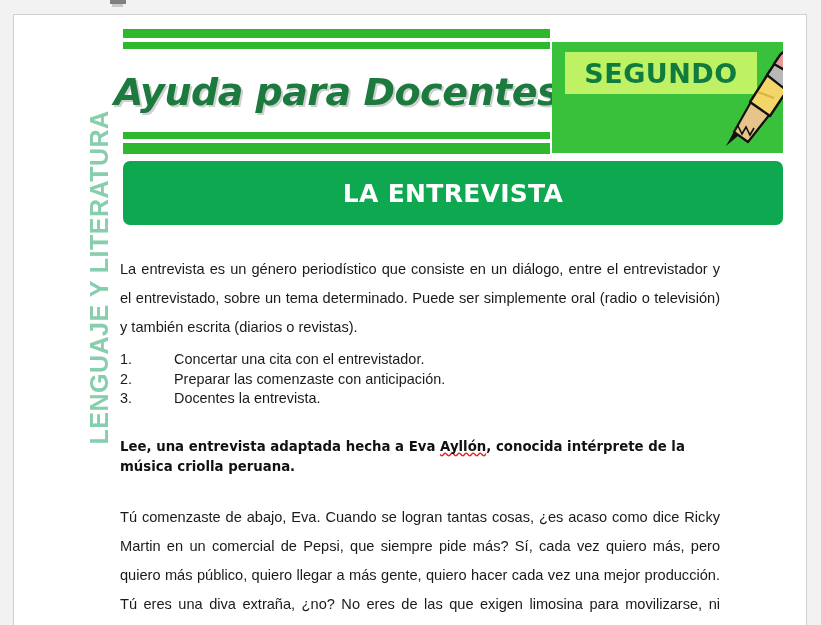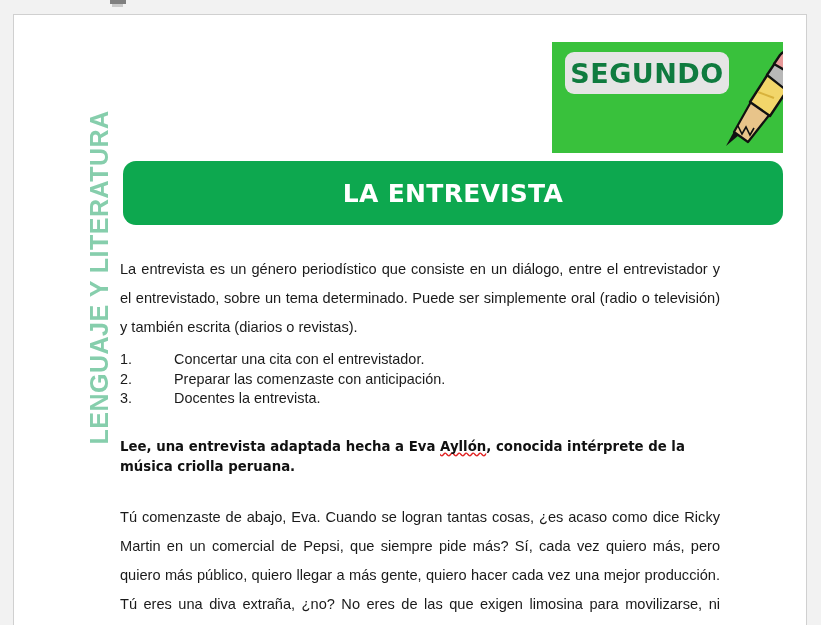--- a/index.html
+++ b/index.html
@@ -122,24 +122,24 @@
     width: 231px;
     height: 111px;
     background: #39c13c;
     overflow: hidden;
   }
 
   .pill-segundo {
     position: absolute;
     left: 13px;
     top: 10px;
-    width: 164px;
+    width: 192px;
     height: 42px;
-    background: #e5e5e5;
-    border-radius: 9px;
+    background: #bef264;
+    border-radius: 0;
     display: flex;
     align-items: center;
     justify-content: center;
   }
   .pill-segundo span {
     font-family: "DejaVu Sans", sans-serif;
     font-weight: bold;
     font-size: 27px;
     color: #0f7b3f;
     letter-spacing: 0.5px;
@@ -174,21 +174,21 @@
   }
 
   
   .title-bar {
     position: absolute;
     left: 109px;
     top: 146px;
     width: 660px;
     height: 64px;
     background: #0da84f;
-    border-radius: 13px;
+    border-radius: 7px;
     display: flex;
     align-items: center;
     justify-content: center;
   }
   .title-bar span {
     font-family: "DejaVu Sans", sans-serif;
     font-weight: bold;
     font-size: 25px;
     color: #ffffff;
     letter-spacing: 0.3px;
@@ -258,20 +258,27 @@
 
   <div class="top-fragment"></div>
   <div class="top-fragment2"></div>
 
   <div class="page">
 
     <div class="sidebar-label">LENGUAJE Y LITERATURA</div>
 
     <div class="banner">
 
+      <div class="banner-left">
+        <div class="bar bar-top1"></div>
+        <div class="bar bar-top2"></div>
+        <div class="banner-title">Ayuda para Docentes</div>
+        <div class="bar bar-bot1"></div>
+        <div class="bar bar-bot2"></div>
+      </div>
 
       <div class="banner-right">
         <div class="pill-segundo">
           <span>SEGUNDO</span>
         </div>
 
         <svg class="pencil" viewBox="0 0 78 105">
 
           <path d="M14 98 L26 76 L33 82 Z" fill="#111111"></path>
 

